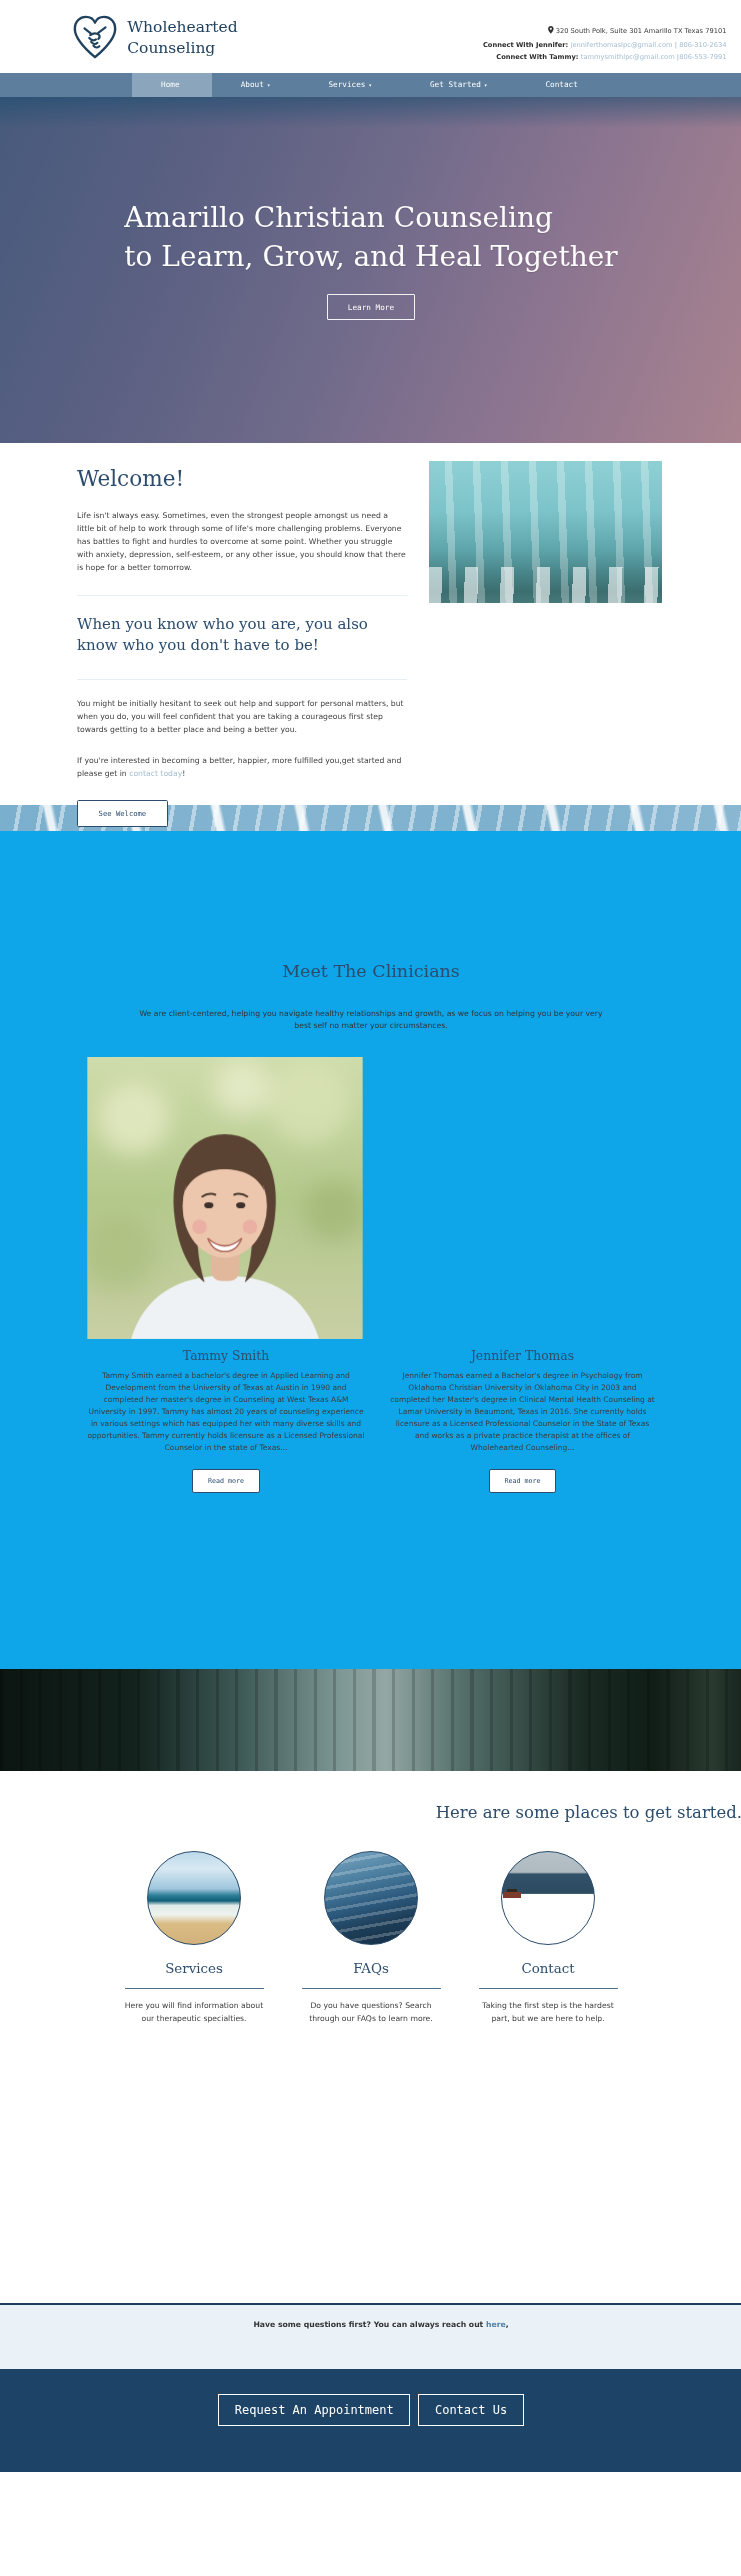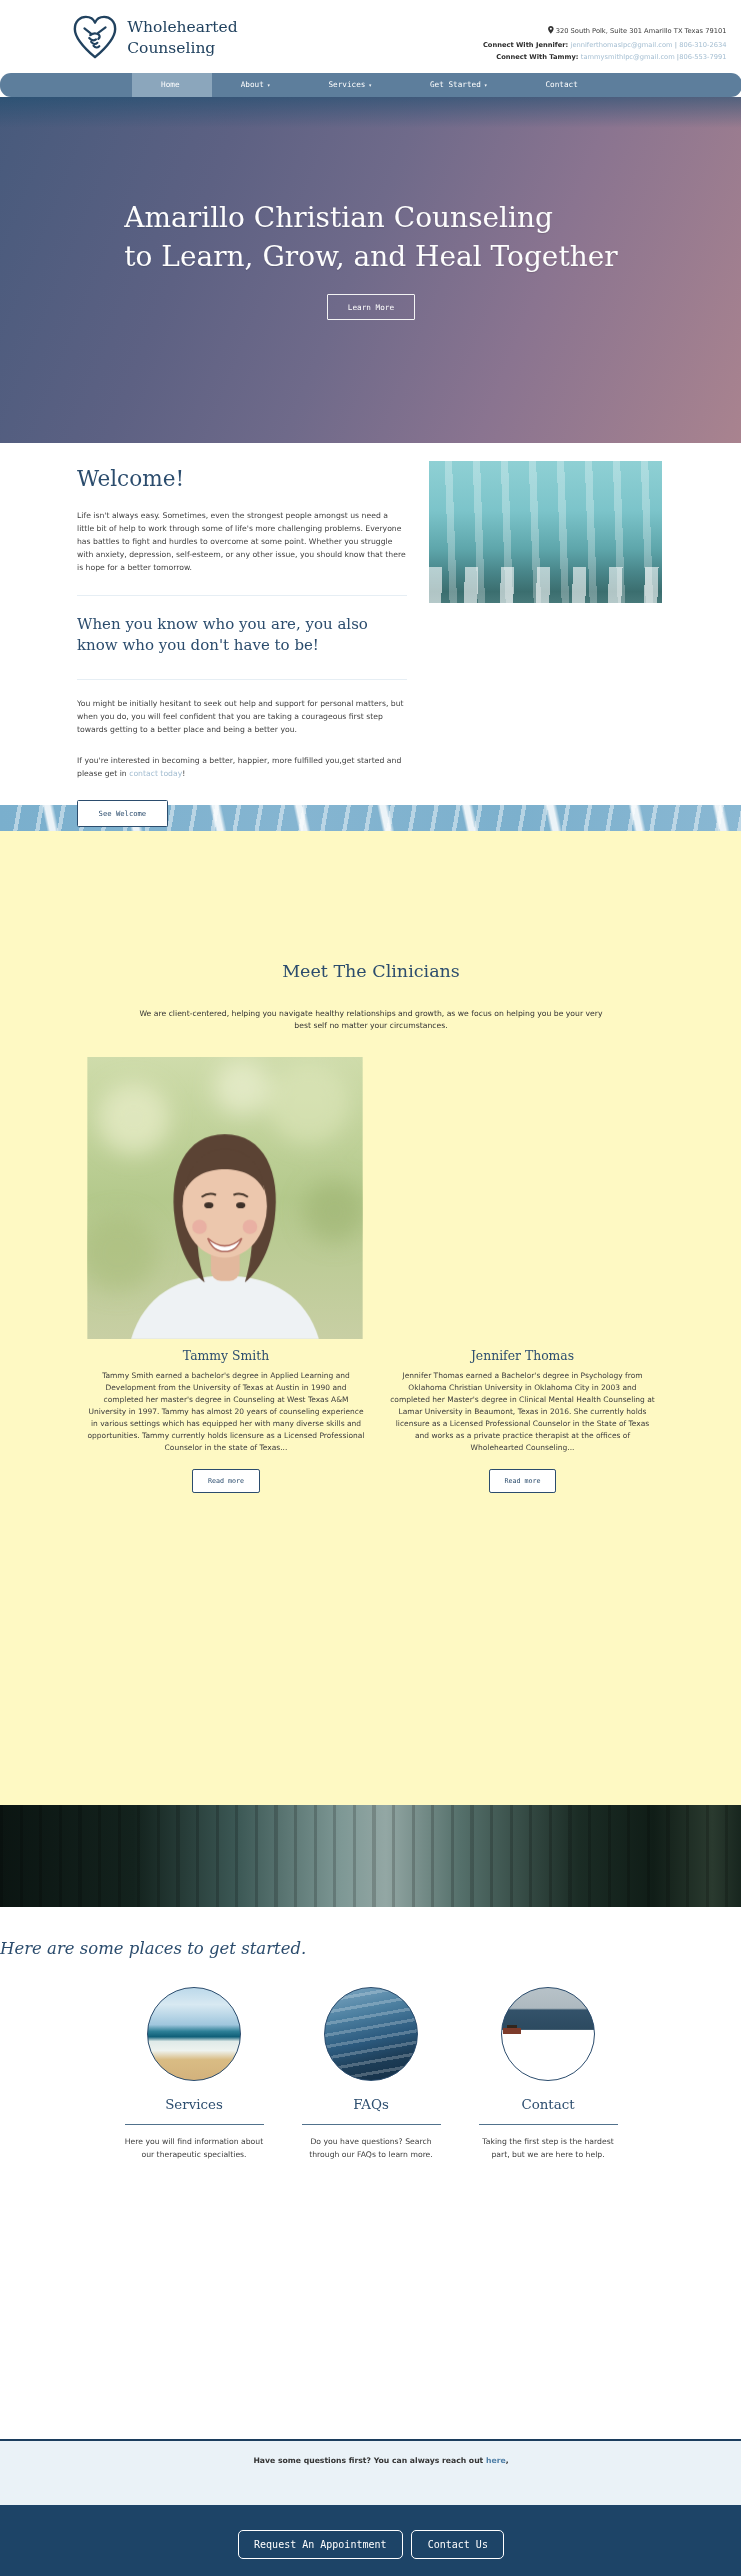--- a/index.html
+++ b/index.html
@@ -11,21 +11,21 @@
   .brand { display:flex; align-items:center; gap:8.2px; margin-left:71px; padding-top:2px; cursor:pointer; }
   .brand svg.logo { width:48px; height:48px; display:block; }
   .brand-name { font-family:"DejaVu Serif","Liberation Serif",serif; font-size:15.5px; color:#21425f; line-height:1.35; }
   .contact-block { text-align:right; margin-right:15.5px; padding-top:25px; font-size:6.7px; color:#3a3a3a; line-height:1.9; }
   .contact-block .lbl { font-weight:bold; color:#2d2d2d; }
   .contact-block a { color:#a3bdd1; text-decoration:none; cursor:pointer; }
   .contact-block .sep { color:#8fa9bd; }
   .pin { display:inline-block; vertical-align:-1px; margin-right:2.1px; }
 
   
-  .nav { height:24px; background:#5d7e9c; display:flex; justify-content:center;border-radius:11px; }
+  .nav { height:24px; background:#5d7e9c; display:flex; justify-content:center; }
   .nav-item { height:24px; line-height:24px; padding:0 29px; color:#fff; font-family:"DejaVu Sans Mono","Liberation Mono",monospace; font-size:7.7px; cursor:pointer; white-space:nowrap; }
   .nav-item.active { background:#8ba6bc; }
   .nav-item .caret { font-size:5.7px; margin-left:3.1px; }
 
   
   .hero { position:relative; height:346px; background:linear-gradient(112deg,#475a7c 0%,#5d6183 28%,#6f6a8a 48%,#8a7490 70%,#a9838f 100%); display:flex; flex-direction:column; align-items:center; justify-content:center; overflow:hidden; }
   .hero::before { content:""; position:absolute; left:0; top:0; right:0; height:31px; background:linear-gradient(180deg,rgba(24,76,110,.55) 0%,rgba(24,76,110,0) 100%); pointer-events:none; }
   .hero h1 { font-family:"DejaVu Serif","Liberation Serif",serif; font-weight:normal; color:#fdfdfd; font-size:28px; line-height:1.38; text-align:left; margin-top:-20.6px; text-shadow:0 0.5px 1px rgba(0,0,0,.12); }
   .hero-btn { margin-top:17.5px; border:0.5px solid #f4f4f4; color:#fff; background:transparent; font-family:"DejaVu Sans Mono","Liberation Mono",monospace; font-size:7.7px; padding:7.7px 19.6px; border-radius:1px; cursor:pointer; }
 
@@ -47,21 +47,21 @@
       background:repeating-linear-gradient(92deg, rgba(255,255,255,.75) 0 13.4px, rgba(255,255,255,0) 13.4px 36px); opacity:.8; }
 
   
   .wave-band { height:26px;
       background:
         repeating-linear-gradient(78deg, rgba(255,255,255,0) 0 46px, rgba(255,255,255,.85) 49px 54px, rgba(255,255,255,0) 58px 82px),
         repeating-linear-gradient(100deg, rgba(255,255,255,0) 0 17.5px, rgba(255,255,255,.45) 17.5px 21.6px),
         linear-gradient(90deg,#7aafcd 0%,#85b5d1 40%,#7cb0cd 70%,#8ab8d3 100%); }
 
   
-  .clinicians { height:974px; padding-top:130px; background:#fef9c3; overflow:hidden; }
+  .clinicians { height:838px; padding-top:130px; background:#0ea5e9; overflow:hidden; }
   .clinicians h2 { text-align:center; font-family:"DejaVu Serif","Liberation Serif",serif; font-weight:normal; color:#2b4c6d; font-size:17.5px; }
   .clin-sub { width:474px; margin:27px auto 0; text-align:center; font-size:7.7px; line-height:12.4px; color:#333; }
   .clin-grid { display:grid; grid-template-columns:278px 265px; grid-template-rows:282px auto auto auto; column-gap:25px; justify-content:center; margin-top:24px; }
   .clin-photo { grid-column:1; grid-row:1; width:276px; height:282px; overflow:hidden; }
   .clin-name { font-family:"DejaVu Serif","Liberation Serif",serif; font-weight:normal; color:#2d4e6f; font-size:12.4px; text-align:center; margin-top:9.3px; }
   .clin-name.c1 { grid-column:1; grid-row:2; }
   .clin-name.c2 { grid-column:2; grid-row:2; }
   .clin-bio { font-size:7.5px; line-height:12px; color:#3c3c3c; text-align:center; margin-top:7.2px; }
   .clin-bio.c1 { grid-column:1; grid-row:3; }
   .clin-bio.c2 { grid-column:2; grid-row:3; }
@@ -71,21 +71,21 @@
   .small-btn { display:inline-block; border:0.5px solid #2b4c6d; color:#2b4c6d; background:#fff; font-family:"DejaVu Sans Mono","Liberation Mono",monospace; font-size:6.7px; padding:7.2px 14.4px; border-radius:2.1px; cursor:pointer; }
 
   
   .dark-band { height:102px;
       background:
         repeating-linear-gradient(90deg, rgba(0,0,0,.18) 0 3.1px, rgba(0,0,0,0) 3.1px 19.6px),
         linear-gradient(90deg,#0b1512 0%,#13221d 18%,#3c5855 32%,#7e9895 46%,#93a7a4 52%,#55706b 62%,#1b2c25 78%,#101d17 88%,#2a3a2f 96%,#17251e 100%); }
 
   
   .places { height:532px; padding-top:32px; background:#fff; overflow:hidden; }
-  .places h2 { text-align:left; font-family:"DejaVu Serif","Liberation Serif",serif; font-weight:normal; color:#2b4c6d; font-size:16.5px;font-style:italic; }
+  .places h2 { text-align:right; font-family:"DejaVu Serif","Liberation Serif",serif; font-weight:normal; color:#2b4c6d; font-size:16.5px; }
   .place-row { display:flex; justify-content:center; gap:33px; margin-top:29px; }
   .place-card { width:144px; text-align:center; }
   .circle { width:94px; height:94px; border-radius:50%; margin:0 auto; border:0.5px solid #2b4c6d; overflow:hidden; position:relative; cursor:pointer; }
   .circle-services { background:
       linear-gradient(180deg,#bcd9ea 0%,#d8e9f2 18%,#9fc6dd 40%,#2e8097 47%,#0f5f78 53%,#dfeae8 58%,#eef3ef 68%,#d9bc84 78%,#d3b27c 100%); }
   .circle-faqs { background:
       repeating-linear-gradient(170deg, rgba(255,255,255,.22) 0 3.1px, rgba(255,255,255,0) 3.1px 11.3px),
       linear-gradient(165deg,#7fa9c4 0%,#4c7fa0 30%,#2c5a7e 55%,#1d3d57 75%,#132c42 100%); }
   .circle-contact { background:linear-gradient(180deg,#b7c2c8 0%,#aeb9c0 22%,#33526a 24%,#2c4a60 45%,#ffffff 46%,#ffffff 100%); }
   .circle-contact .bench { position:absolute; left:1px; top:44%; width:17.5px; height:5.2px; background:#7d3b2b; }
@@ -97,21 +97,21 @@
   
   .cta { height:66px; background:#eaf2f7; border-top:2.6px solid #1c3e5e; text-align:center; padding-top:13px; font-size:7.7px; line-height:14.4px; }
   .cta .l1 { font-weight:bold; color:#333;margin-left:20px; }
   .cta a.here { color:#4e7ea6; text-decoration:none; cursor:pointer; }
   .cta .l2 { color:#3c3c3c; }
   .cta a.mail { color:#92b3cc; text-decoration:none; cursor:pointer; }
 
   
   .footer { height:103px; background:#1d4467; text-align:center; padding-top:25px; }
   .footer-btns { display:flex; justify-content:center; gap:8.2px; }
-  .footer-btn { border:1px solid #fff; background:transparent; color:#fff; font-family:"DejaVu Sans Mono","Liberation Mono",monospace; font-size:10px; padding:8.2px 15.5px; border-radius:5px; cursor:pointer; }
+  .footer-btn { border:1px solid #fff; background:transparent; color:#fff; font-family:"DejaVu Sans Mono","Liberation Mono",monospace; font-size:12px; padding:8.2px 15.5px; border-radius:0; cursor:pointer; }
 </style>
 </head>
 <body>
 
 <div class="topbar">
   <div class="brand">
     <span>
       <svg class="logo" viewBox="0 0 100 100">
         <path d="M50 90 C22 66 8 48 8 31 C8 15 19 6 31 6 C40 6 47 11 50 18 C53 11 60 6 69 6 C81 6 92 15 92 31 C92 48 78 66 50 90 Z" fill="none" stroke="#21425f" stroke-width="5" stroke-linejoin="round"></path>
         <g stroke="#21425f" stroke-width="4.5" fill="none" stroke-linecap="round">

